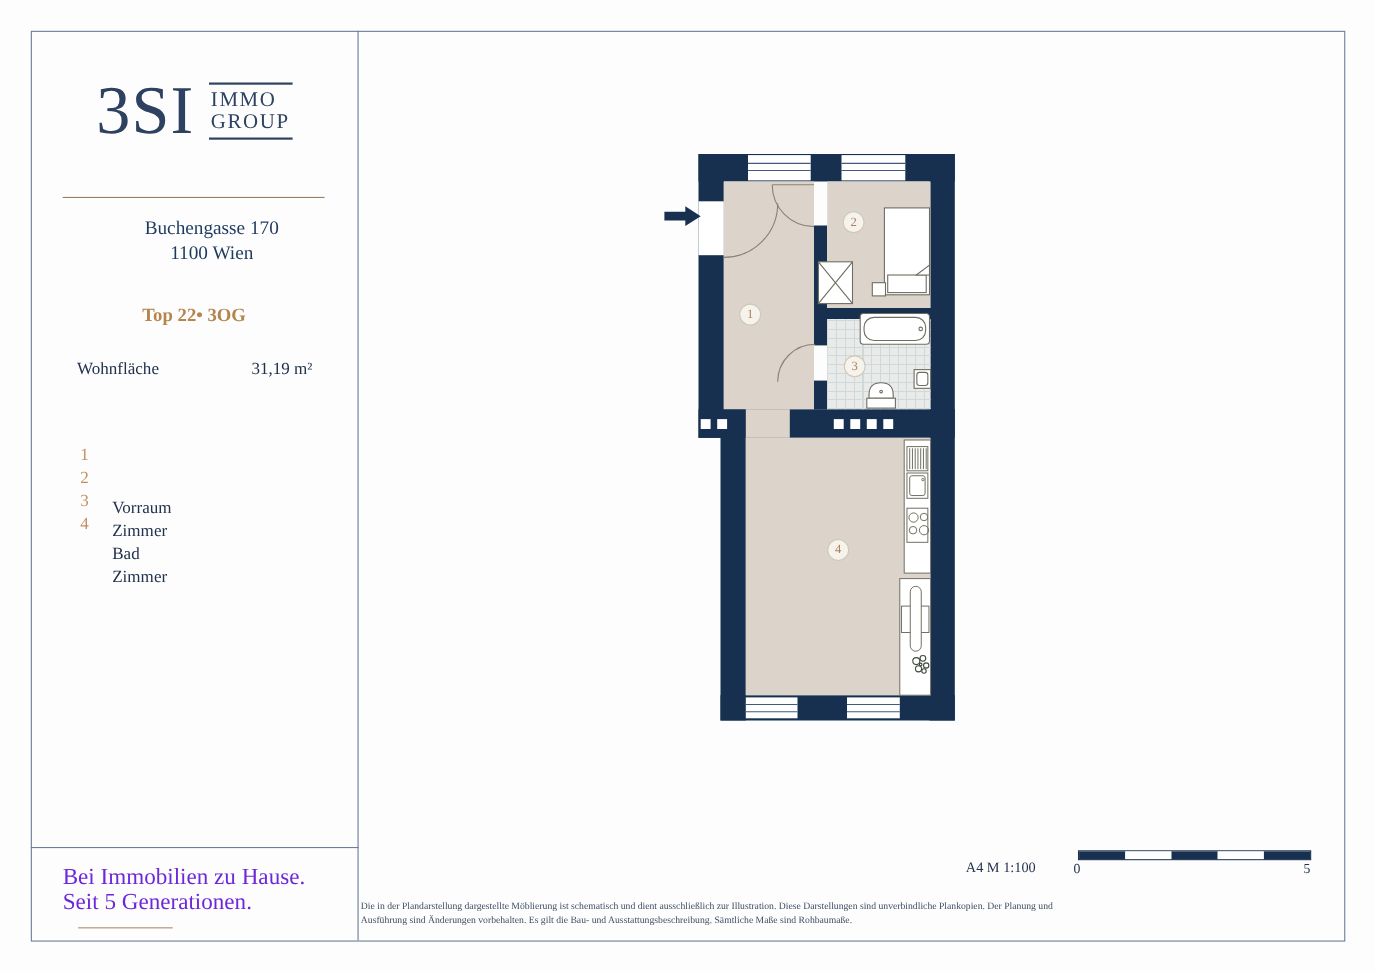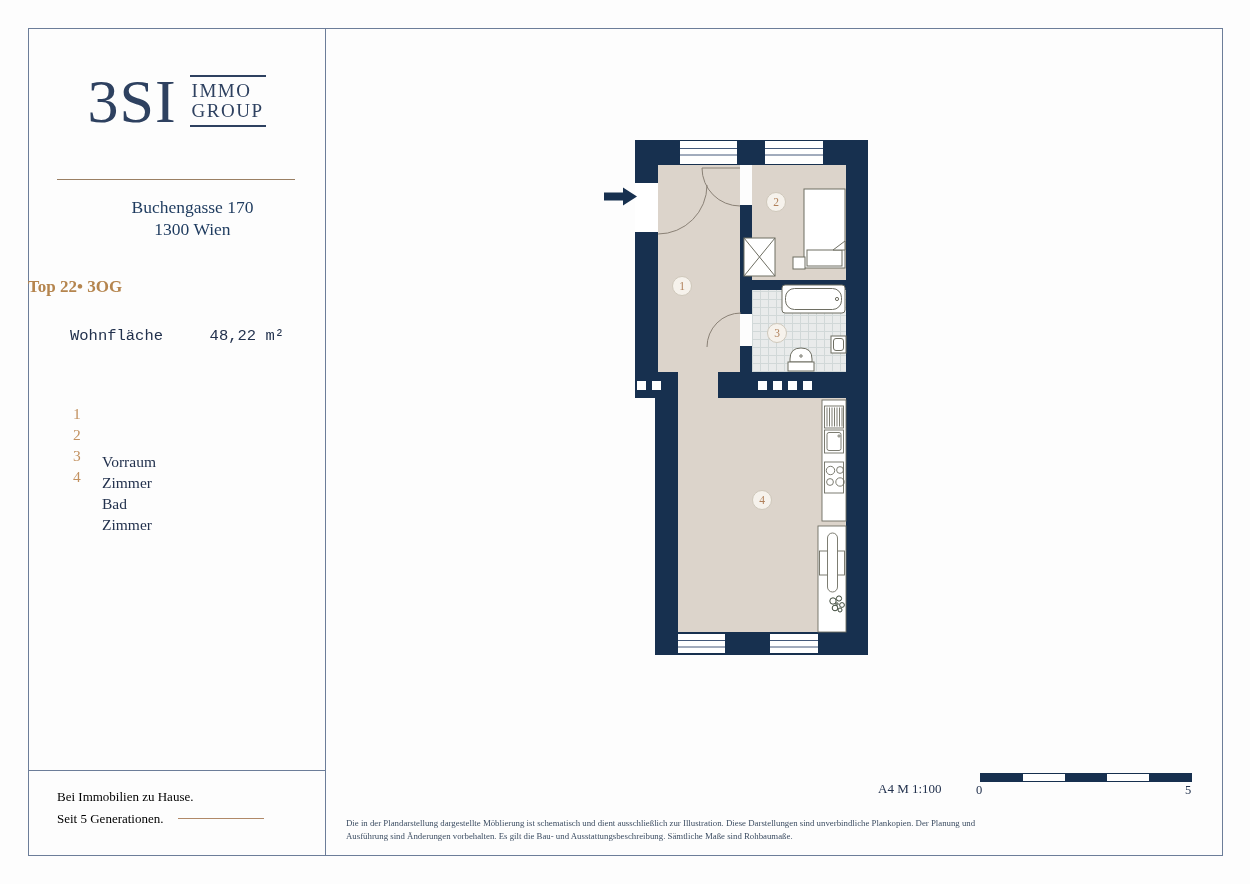--- a/index.html
+++ b/index.html
@@ -11,46 +11,46 @@
   .vdiv{left:325px;top:28px;width:1px;height:827px;background:#6c7d99;}
   .hdiv{left:28px;top:770px;width:298px;height:1px;background:#6c7d99;}
   
   .panel{left:28px;top:28px;width:297px;height:827px;}
   .logo{position:absolute;left:0;top:42px;width:297px;display:flex;justify-content:center;align-items:center;gap:13px;color:#2e4160;}
   .logo-main{font-size:62px;line-height:1;letter-spacing:1px;}
   .logo-words{display:flex;flex-direction:column;border-top:2px solid #2e4160;border-bottom:2px solid #2e4160;
               padding:4px 2px;font-size:19px;line-height:1.05;letter-spacing:1.5px;}
   .logo-rule{position:absolute;left:29px;top:151px;width:238px;height:1px;background:#9a7f63;}
   .address{position:absolute;left:0;top:168px;width:297px;text-align:center;font-size:17.5px;line-height:22px;color:#1d3a5e;margin-left:16px;}
-  .unit{position:absolute;left:0;top:249px;width:297px;text-align:left;font-size:17px;font-weight:bold;color:#b5854e;}
-  .area-row{position:absolute;left:42px;top:299px;width:214px;display:flex;justify-content:space-between;font-size:15.5px;color:#22314d;font-family:Liberation Mono, monospace;}
+  .unit{position:absolute;left:0;top:249px;width:297px;text-align:center;font-size:17px;font-weight:bold;color:#b5854e;}
+  .area-row{position:absolute;left:42px;top:299px;width:214px;display:flex;justify-content:space-between;font-size:15.5px;color:#22314d;}
   .legend{position:absolute;left:45px;top:375px;list-style:none;margin:0;padding:0;font-size:15.5px;}
   .legend li{display:flex;height:21px;line-height:21px;}
   .legend .num{width:16px;color:#c29160;}
   .legend .lab{margin-left:13px;color:#22314d;margin-top:48px;}
-  .tagline{position:absolute;left:29px;top:758px;font-size:13px;line-height:22px;color:#000000;}
+  .tagline{position:absolute;left:29px;top:758px;font-size:21px;line-height:22px;color:#6d28d9;}
   .tag-rule{display:inline-block;width:86px;border-bottom:1px solid #b08968;margin-left:14px;transform:translateY(-4px);}
   
   .wall{position:absolute;background:#17304f;}
   .room{position:absolute;background:#dcd4cb;}
   .tiles{position:absolute;background-color:#e9ebeb;
     background-image:repeating-linear-gradient(0deg,#d1d8d8 0 1px,transparent 1px 8px),
                      repeating-linear-gradient(90deg,#d1d8d8 0 1px,transparent 1px 8px);}
   .white{position:absolute;background:#ffffff;}
   .badge{position:absolute;width:20px;height:20px;border-radius:50%;background:#f6f2ec;border:1px solid #cfc8bb;
          color:#b0805a;font-size:11.5px;display:flex;align-items:center;justify-content:center;box-sizing:border-box;}
   svg.overlay{position:absolute;left:600px;top:130px;}
   
   .a4{left:878px;top:781px;font-size:13px;color:#22314d;}
   .scalebar{left:980px;top:773px;width:210px;height:7px;border:1px solid #17304f;display:flex;}
   .scalebar div{height:100%;}
   .seg-d{background:#17304f;width:42px;}
   .seg-w{background:#ffffff;width:42px;}
   .scale-num{font-size:12.5px;color:#22314d;}
-  .disclaimer{left:346px;top:817px;width:640px;font-size:8.8px;line-height:13px;color:#3d4e63;}
+  .disclaimer{left:328px;top:817px;width:640px;font-size:8.8px;line-height:13px;color:#3d4e63;}
 </style>
 </head>
 <body>
 
 <div class="page">
 
   <div class="abs frame"></div>
   <div class="abs vdiv"></div>
   <div class="abs hdiv"></div>
 
@@ -58,26 +58,26 @@
     <div class="logo">
       <span class="logo-main">3SI</span>
       <span class="logo-words">
         <span>IMMO</span>
         <span>GROUP</span>
       </span>
     </div>
     <div class="logo-rule"></div>
     <div class="address">
       <div>Buchengasse 170</div>
-      <div>1300 Wien</div>
+      <div>1100 Wien</div>
     </div>
     <div class="unit">Top 22• 3OG</div>
     <div class="area-row">
       <span>Wohnfläche</span>
-      <span>48,22 m²</span>
+      <span>31,19 m²</span>
     </div>
     <ul class="legend">
       <li>
           <span class="num">1</span>
           <span class="lab">Vorraum</span>
         </li>
       <li>
           <span class="num">2</span>
           <span class="lab">Zimmer</span>
         </li>

